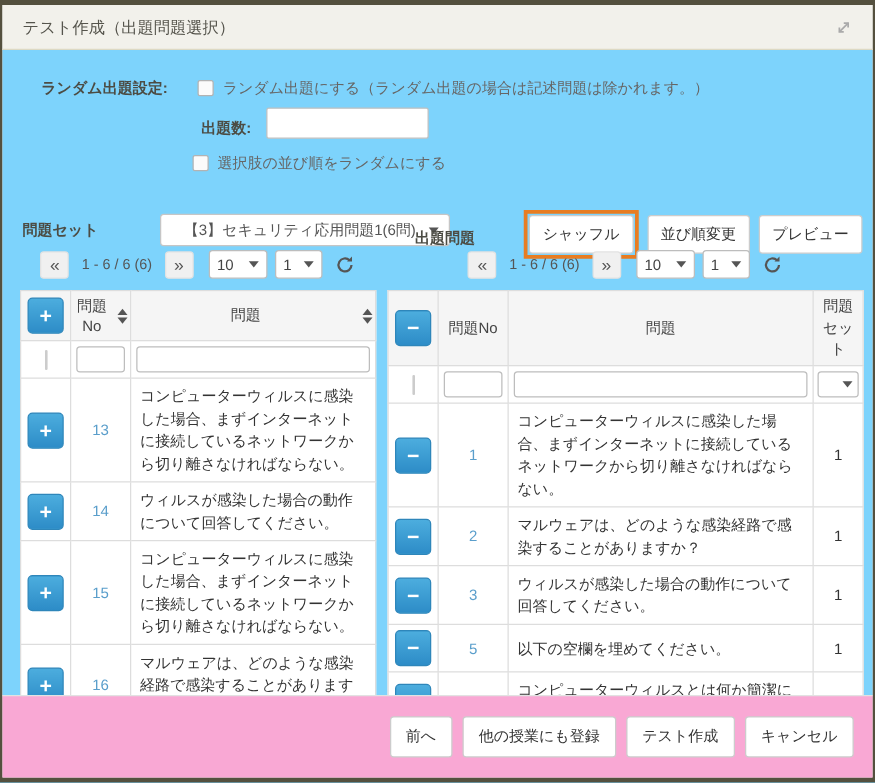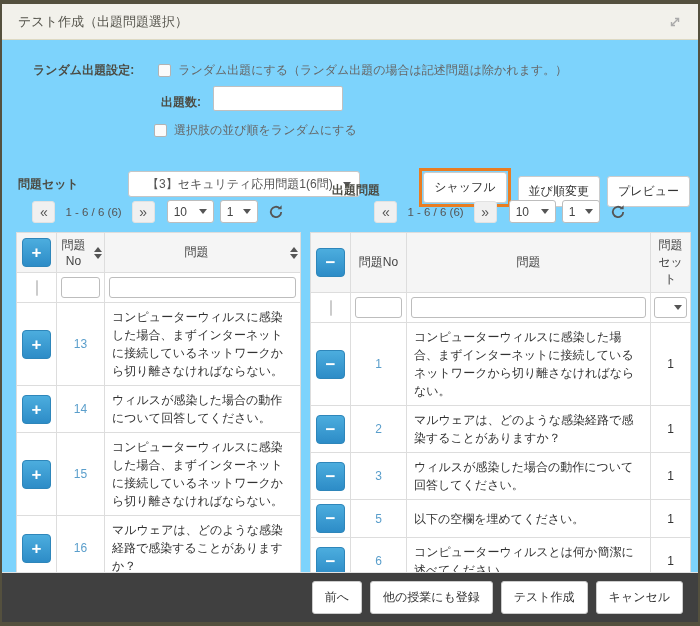--- a/index.html
+++ b/index.html
@@ -23,21 +23,21 @@
   .row2 { margin-left:128px; margin-top:7px; display:flex; align-items:flex-end; gap:12px; }
   .qcount-input { width:130px; height:25px; border:1px solid #c0c0c0; border-radius:2px; font-size:12px; padding:0 6px; }
   .row3 { margin-left:121px; margin-top:11px; display:flex; align-items:center; gap:7px; }
 
   
   .left-head { position:absolute; top:131px; left:16px; display:flex; align-items:center; }
   .fakeselect-big { margin-left:49px; width:232px; height:26px; border:1px solid #c6c6c6; border-radius:3px; background:#fff; display:flex; align-items:center; padding:0 8px; font-size:12px; color:#555; }
   .fakeselect-big .txt { flex:1; text-align:center; white-space:nowrap; overflow:hidden; }
   .right-head { position:absolute; top:128px; left:308px; width:380px; display:flex; align-items:center; }
   .right-head .lbl { margin-top:6px; margin-left:22px; }
-  .rh-buttons { margin-left:auto; display:flex; align-items:flex-end; }
+  .rh-buttons { margin-left:auto; display:flex; align-items:center; }
   .hl-box { border:3px solid #e87d22; padding:1px; display:inline-block; }
   .btn { background:#fff; border:1px solid #ccc; border-radius:3px; font-size:12px; color:#333; padding:6px 10px; white-space:nowrap; cursor:pointer; }
   .rh-buttons .btn + .hl-box, .rh-buttons > .btn { margin-left:7px; }
 
   
   .pager { position:absolute; display:flex; align-items:center; justify-content:center; gap:6px; font-size:11.5px; color:#555; }
   .pager-left { top:160px; left:14px; width:284px; }
   .pager-right { top:160px; left:308px; width:380px; }
   .pnav { min-width:23px; height:22px; background:#f0f0f0; border:1px solid #e2e2e2; border-radius:3px; display:flex; align-items:center; justify-content:center; font-size:14px; color:#555; line-height:1; padding:0 4px; cursor:pointer; }
   .prange { padding:0 4px; white-space:nowrap; }
@@ -64,21 +64,21 @@
   .qno { color:#5a9ecb; text-align:center; }
   .sort { display:inline-flex; flex-direction:column; gap:2px; margin-left:4px; vertical-align:middle; }
   .sort i { display:block; width:0; height:0; border-left:4px solid transparent; border-right:4px solid transparent; }
   .sort .u { border-bottom:5px solid #555; }
   .sort .d { border-top:5px solid #555; }
   .th-flex { display:flex; align-items:center; justify-content:center; gap:2px; }
   .th-q { display:flex; align-items:center; }
   .th-q .t { flex:1; text-align:center; }
 
   
-  .modal-footer { flex:0 0 50px; background:#404040; border-top:1px solid #e2e2e2; display:flex; align-items:center; justify-content:flex-end; gap:8px; padding:0 15px; }
+  .modal-footer { flex:0 0 50px; background:#f9a8d4; border-top:1px solid #e2e2e2; display:flex; align-items:center; justify-content:flex-end; gap:8px; padding:16px 15px; }
   .modal-footer .btn { padding:7px 12px; }
 </style>
 </head>
 <body>
 
 <div class="modal">
 
   <div class="modal-header">
     <span class="modal-title">テスト作成（出題問題選択）</span>
     <svg class="resize-ico" viewBox="0 0 14 14">

